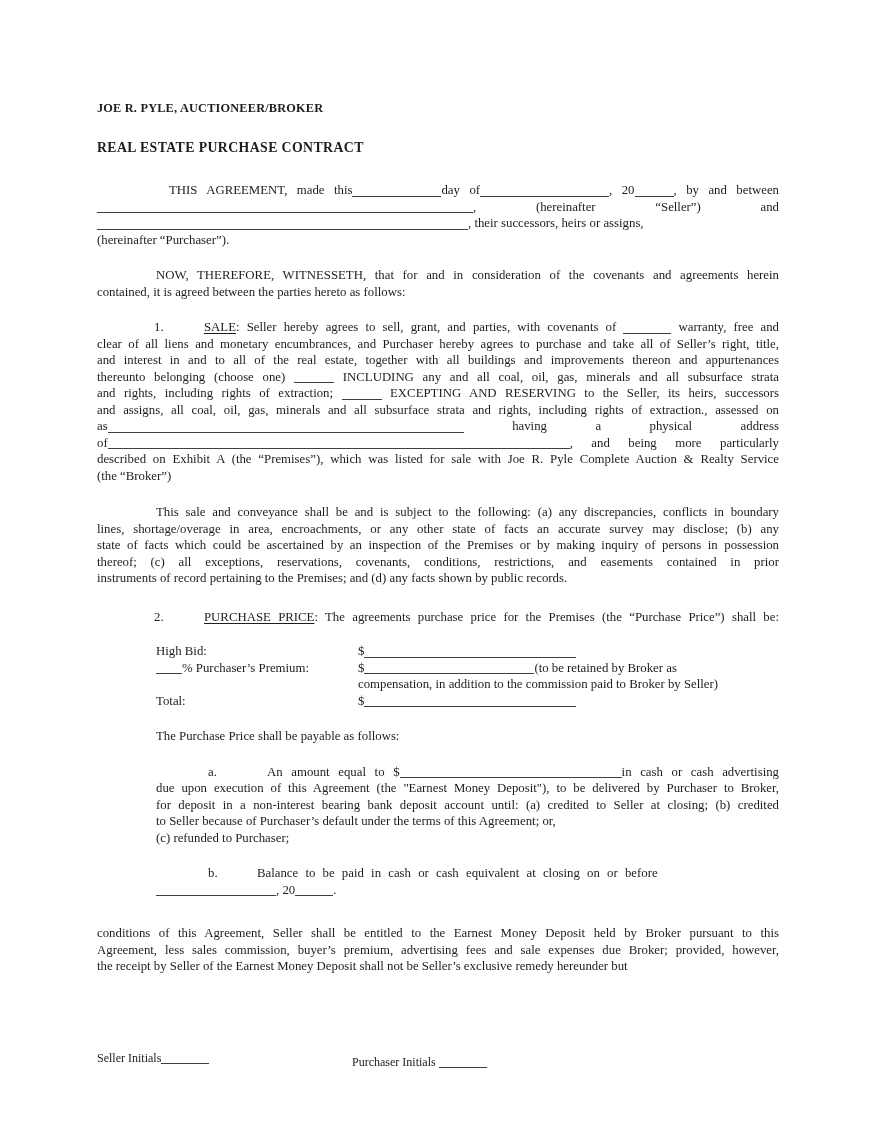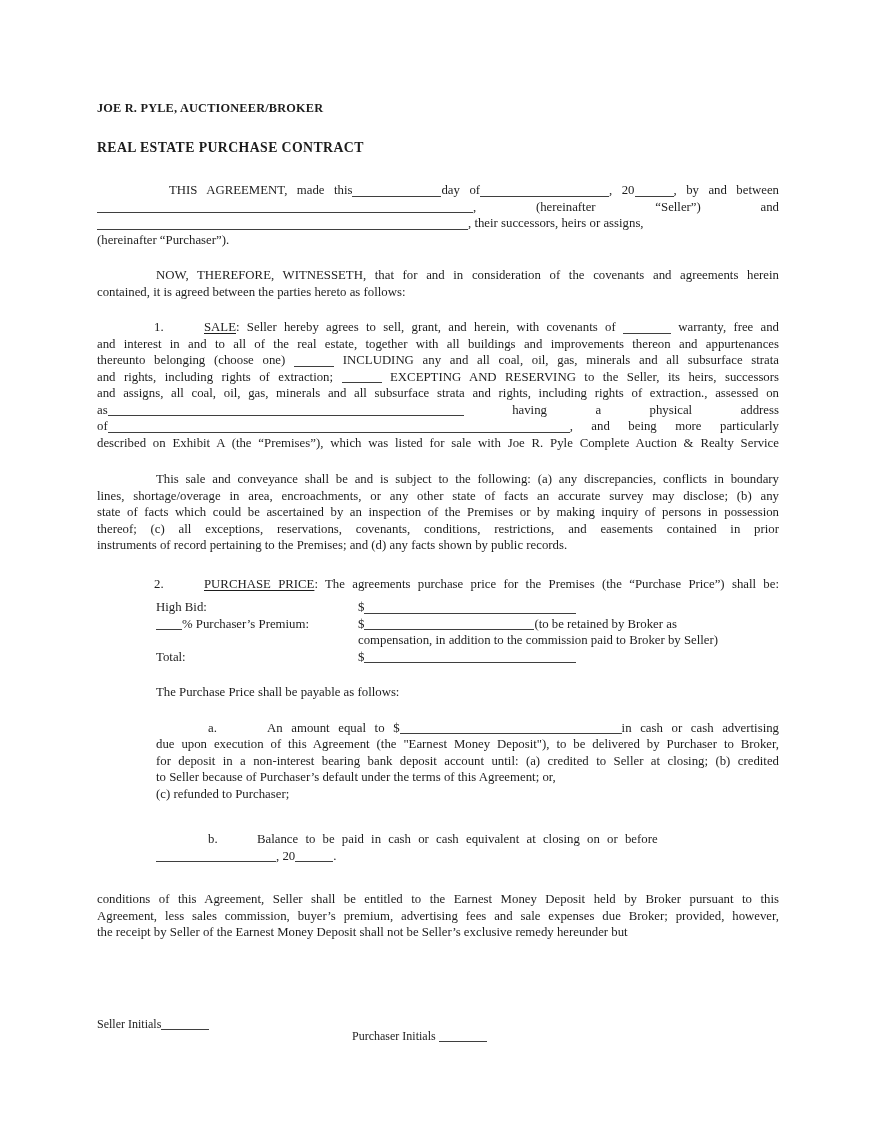--- a/index.html
+++ b/index.html
@@ -15,21 +15,21 @@
   .line{min-height:16.5px;}
   .jl{text-align:justify;text-align-last:justify;}
   .ind45{padding-left:45px}.ind57{padding-left:57px}.ind59{padding-left:59px}
   .ind72{padding-left:72px}.ind111{padding-left:111px}.ind261{padding-left:261px}
   .blank{display:inline-block;border-bottom:1.35px solid #3f3f3f;height:12px;vertical-align:-2.5px;}
   .num{display:inline-block;}
   .pcol{display:inline-block;width:202px;}
   .u{text-decoration:underline;text-underline-offset:2px;}
   .ws{word-spacing:4px;}
   .footer{position:relative;margin-top:75px;font-size:12px;}
-  .fp{position:absolute;left:255px;top:12px;}
+  .fp{position:absolute;left:255px;top:4px;}
 </style>
 </head>
 <body>
 
 <div class="page">
 
   <div class="broker">JOE R. PYLE, AUCTIONEER/BROKER</div>
 
   <div class="title">REAL ESTATE PURCHASE CONTRACT</div>
 
@@ -39,62 +39,64 @@
     <div class="line"><span class="blank" style="width:371px"></span><span>, their successors, heirs or assigns,</span></div>
     <div class="line"><span>(hereinafter “Purchaser”).</span></div>
   </div>
 
   <div style="margin-top:19px;">
     <div class="line jl ind59"><span>NOW, THEREFORE, WITNESSETH, that for and in consideration of the covenants and agreements herein</span></div>
     <div class="line"><span>contained, it is agreed between the parties hereto as follows:</span></div>
   </div>
 
   <div style="margin-top:19px;">
-    <div class="line jl ind57"><span class="num" style="width:50px">1.</span><span class="u">SALE</span><span>: Seller hereby agrees to sell, grant, and herein, with covenants of</span> <span class="blank" style="width:48px"></span> <span>warranty, free and</span></div>
+    <div class="line jl ind57"><span class="num" style="width:50px">1.</span><span class="u">SALE</span><span>: Seller hereby agrees to sell, grant, and parties, with covenants of</span> <span class="blank" style="width:48px"></span> <span>warranty, free and</span></div>
+    <div class="line jl"><span>clear of all liens and monetary encumbrances, and Purchaser hereby agrees to purchase and take all of Seller’s right, title,</span></div>
     <div class="line jl"><span>and interest in and to all of the real estate, together with all buildings and improvements thereon and appurtenances</span></div>
     <div class="line jl"><span>thereunto belonging (choose one)</span> <span class="blank" style="width:40px"></span> <span>INCLUDING any and all coal, oil, gas, minerals and all subsurface strata</span></div>
     <div class="line jl"><span>and rights, including rights of extraction;</span> <span class="blank" style="width:40px"></span> <span>EXCEPTING AND RESERVING to the Seller, its heirs, successors</span></div>
     <div class="line jl"><span>and assigns, all coal, oil, gas, minerals and all subsurface strata and rights, including rights of extraction., assessed on</span></div>
     <div class="line jl"><span>as</span><span class="blank" style="width:356px"></span> <span>having a physical address</span></div>
     <div class="line jl"><span>of</span><span class="blank" style="width:462px"></span><span>, and being more particularly</span></div>
     <div class="line jl"><span>described on Exhibit A (the “Premises”), which was listed for sale with Joe R. Pyle Complete Auction &amp; Realty Service</span></div>
+    <div class="line"><span>(the “Broker”)</span></div>
   </div>
 
   <div style="margin-top:20px;">
     <div class="line jl ind59"><span>This sale and conveyance shall be and is subject to the following: (a) any discrepancies, conflicts in boundary</span></div>
     <div class="line jl"><span>lines, shortage/overage in area, encroachments, or any other state of facts an accurate survey may disclose; (b) any</span></div>
     <div class="line jl"><span>state of facts which could be ascertained by an inspection of the Premises or by making inquiry of persons in possession</span></div>
     <div class="line jl"><span>thereof; (c) all exceptions, reservations, covenants, conditions, restrictions, and easements contained in prior</span></div>
     <div class="line"><span>instruments of record pertaining to the Premises; and (d) any facts shown by public records.</span></div>
   </div>
 
   <div style="margin-top:22px;">
     <div class="line jl ind57"><span class="num" style="width:50px">2.</span><span class="u">PURCHASE PRICE</span><span>: The agreements purchase price for the Premises (the “Purchase Price”) shall be:</span></div>
   </div>
 
-  <div style="margin-top:7px;">
+  <div style="margin-top:18px;">
     <div class="line ind59"><span class="pcol"><span>High Bid:</span></span><span>$</span><span class="blank" style="width:212px"></span></div>
     <div class="line ind59"><span class="pcol"><span class="blank" style="width:26px"></span><span>% Purchaser’s Premium:</span></span><span>$</span><span class="blank" style="width:170px"></span><span>(to be retained by Broker as</span></div>
     <div class="line ind261"><span>compensation, in addition to the commission paid to Broker by Seller)</span></div>
     <div class="line ind59"><span class="pcol"><span>Total:</span></span><span>$</span><span class="blank" style="width:212px"></span></div>
   </div>
 
   <div style="margin-top:19px;">
     <div class="line ind59"><span>The Purchase Price shall be payable as follows:</span></div>
   </div>
 
   <div style="margin-top:19px;">
     <div class="line jl ind111"><span class="num" style="width:59px">a.</span><span>An amount equal to $</span><span class="blank" style="width:222px"></span><span>in cash or cash advertising</span></div>
     <div class="line jl ind59"><span>due upon execution of this Agreement (the "Earnest Money Deposit"), to be delivered by Purchaser to Broker,</span></div>
     <div class="line jl ind59"><span>for deposit in a non-interest bearing bank deposit account until: (a) credited to Seller at closing; (b) credited</span></div>
     <div class="line ind59"><span>to Seller because of Purchaser’s default under the terms of this Agreement; or,</span></div>
     <div class="line ind59"><span>(c) refunded to Purchaser;</span></div>
   </div>
 
-  <div style="margin-top:29px;">
+  <div style="margin-top:19px;">
     <div class="line ind111 ws"><span class="num" style="width:49px">b.</span><span>Balance to be paid in cash or cash equivalent at closing on or before</span></div>
     <div class="line ind59"><span class="blank" style="width:120px"></span><span>, 20</span><span class="blank" style="width:38px"></span><span>.</span></div>
   </div>
 
   <div style="margin-top:27px;">
     <div class="line jl"><span>conditions of this Agreement, Seller shall be entitled to the Earnest Money Deposit held by Broker pursuant to this</span></div>
     <div class="line jl"><span>Agreement, less sales commission, buyer’s premium, advertising fees and sale expenses due Broker; provided, however,</span></div>
     <div class="line"><span>the receipt by Seller of the Earnest Money Deposit shall not be Seller’s exclusive remedy hereunder but</span></div>
   </div>
 

